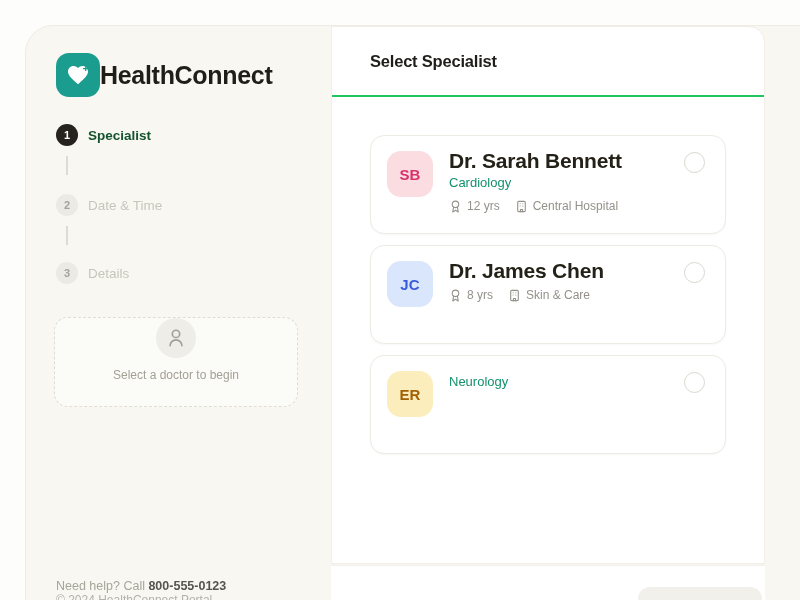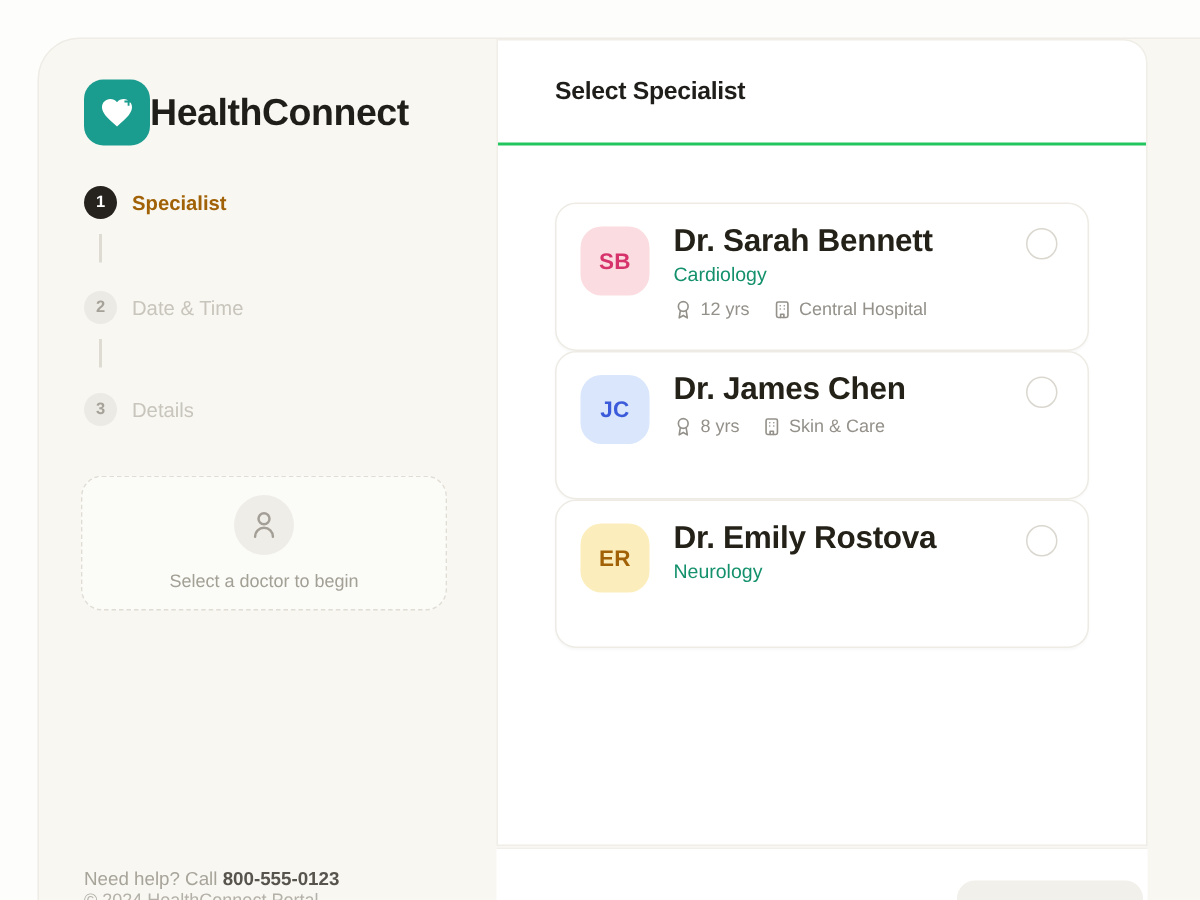--- a/index.html
+++ b/index.html
@@ -38,36 +38,36 @@
 
   .step { position:absolute; left:30px; display:flex; align-items:center; }
   .step-circle {
     width:22px; height:22px; border-radius:50%;
     display:flex; align-items:center; justify-content:center;
     font-size:11px; font-weight:700; flex:none;
   }
   .step--active .step-circle { background:#26231e; color:#ffffff; }
   .step--inactive .step-circle { background:#eceae4; color:#a5a299; }
   .step-label { margin-left:10px; font-size:13.5px; }
-  .step--active .step-label { color:#a16207; font-weight:600; }
+  .step--active .step-label { color:#14532d; font-weight:600; }
   .step--inactive .step-label { color:#c8c5bc; font-weight:500; }
   .step-1 { top:98px; }
   .step-2 { top:168px; }
   .step-3 { top:236px; }
   .connector {
     position:absolute; left:40px; width:1.5px; height:19px; background:#dedbd3;
   }
   .connector-1 { top:130px; }
   .connector-2 { top:200px; }
 
   .placeholder-box {
     position:absolute; left:28px; top:291px; width:244px; height:90px;
     border:1.5px dashed #e0ddd4; border-radius:14px;
     background:rgba(255,255,255,0.45);
-    display:flex; flex-direction:column; align-items:center; justify-content:center;
+    display:flex; flex-direction:column; align-items:center; 
   }
   .ph-avatar {
     width:40px; height:40px; border-radius:50%; background:#efede8;
     display:flex; align-items:center; justify-content:center; color:#a39f96;
   }
   .ph-text { margin-top:10px; font-size:12px; color:#a3a095; }
 
   .help-line { position:absolute; left:30px; top:553px; font-size:12.5px; color:#a7a49a; }
   .help-phone { color:#57544d; font-weight:600; }
   .copyright { position:absolute; left:30px; top:567px; font-size:12px; color:#b4b1a8; }
@@ -79,21 +79,21 @@
     border-radius:0 16px 0 0;
   }
   .main-header {
     height:70px; border-bottom:2px solid #22c55e;
     display:flex; align-items:center; padding-left:38px;
   }
   .main-title { font-size:16.5px; font-weight:700; letter-spacing:-0.2px; color:#1f1e1a; }
 
   .doctor-list { padding:38px 38px 0 38px; }
   .doc-card {
-    position:relative; height:99px; 
+    position:relative; height:99px; margin-bottom:11px;
     background:#ffffff; border:1px solid #edebe4; border-radius:14px;
     box-shadow:0 1px 2px rgba(30,28,20,0.03);
     cursor:pointer;
   }
   .doc-avatar {
     position:absolute; left:16px; top:15px; width:46px; height:46px;
     border-radius:14px; display:flex; align-items:center; justify-content:center;
     font-size:15px; font-weight:700; letter-spacing:0.2px;
   }
   .doc-info { position:absolute; left:78px; top:14px; }
@@ -218,21 +218,20 @@
               <span>Skin &amp; Care</span>
             </span>
           </div>
         </div>
         <span class="radio"></span>
       </div>
 
       <div class="doc-card">
         <div class="doc-avatar" style="background: rgb(252, 238, 188); color: #a16207;">ER</div>
         <div class="doc-info">
-          <div class="doc-name">Dr. Emily Rostova</div>
           <div class="doc-spec">Neurology</div>
         </div>
         <span class="radio"></span>
       </div>
 
     </div>
   </section>
 
   <div class="footer-bar">
     <button class="continue-btn">Continue</button>

